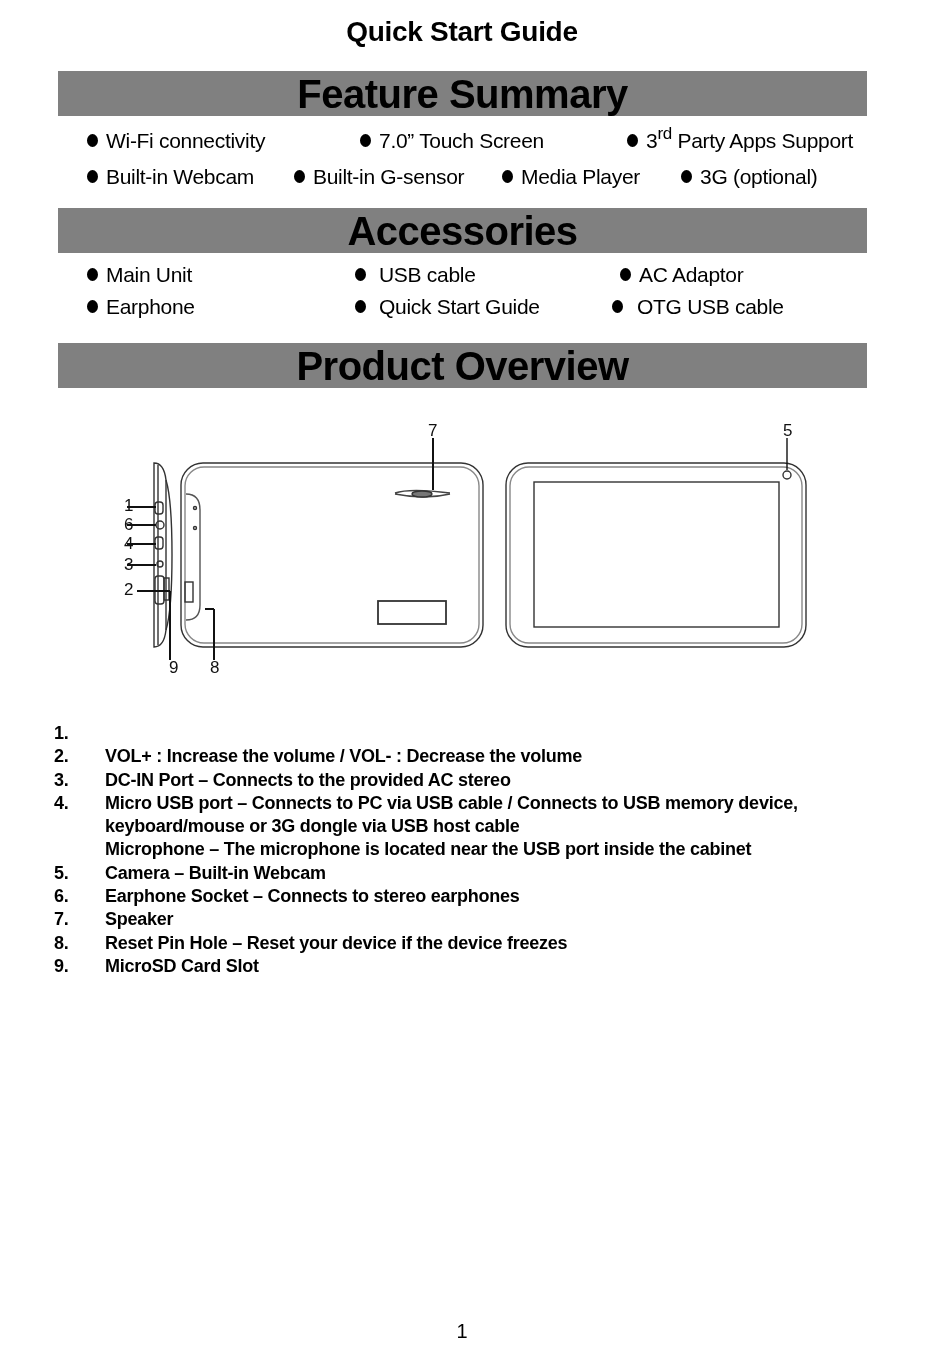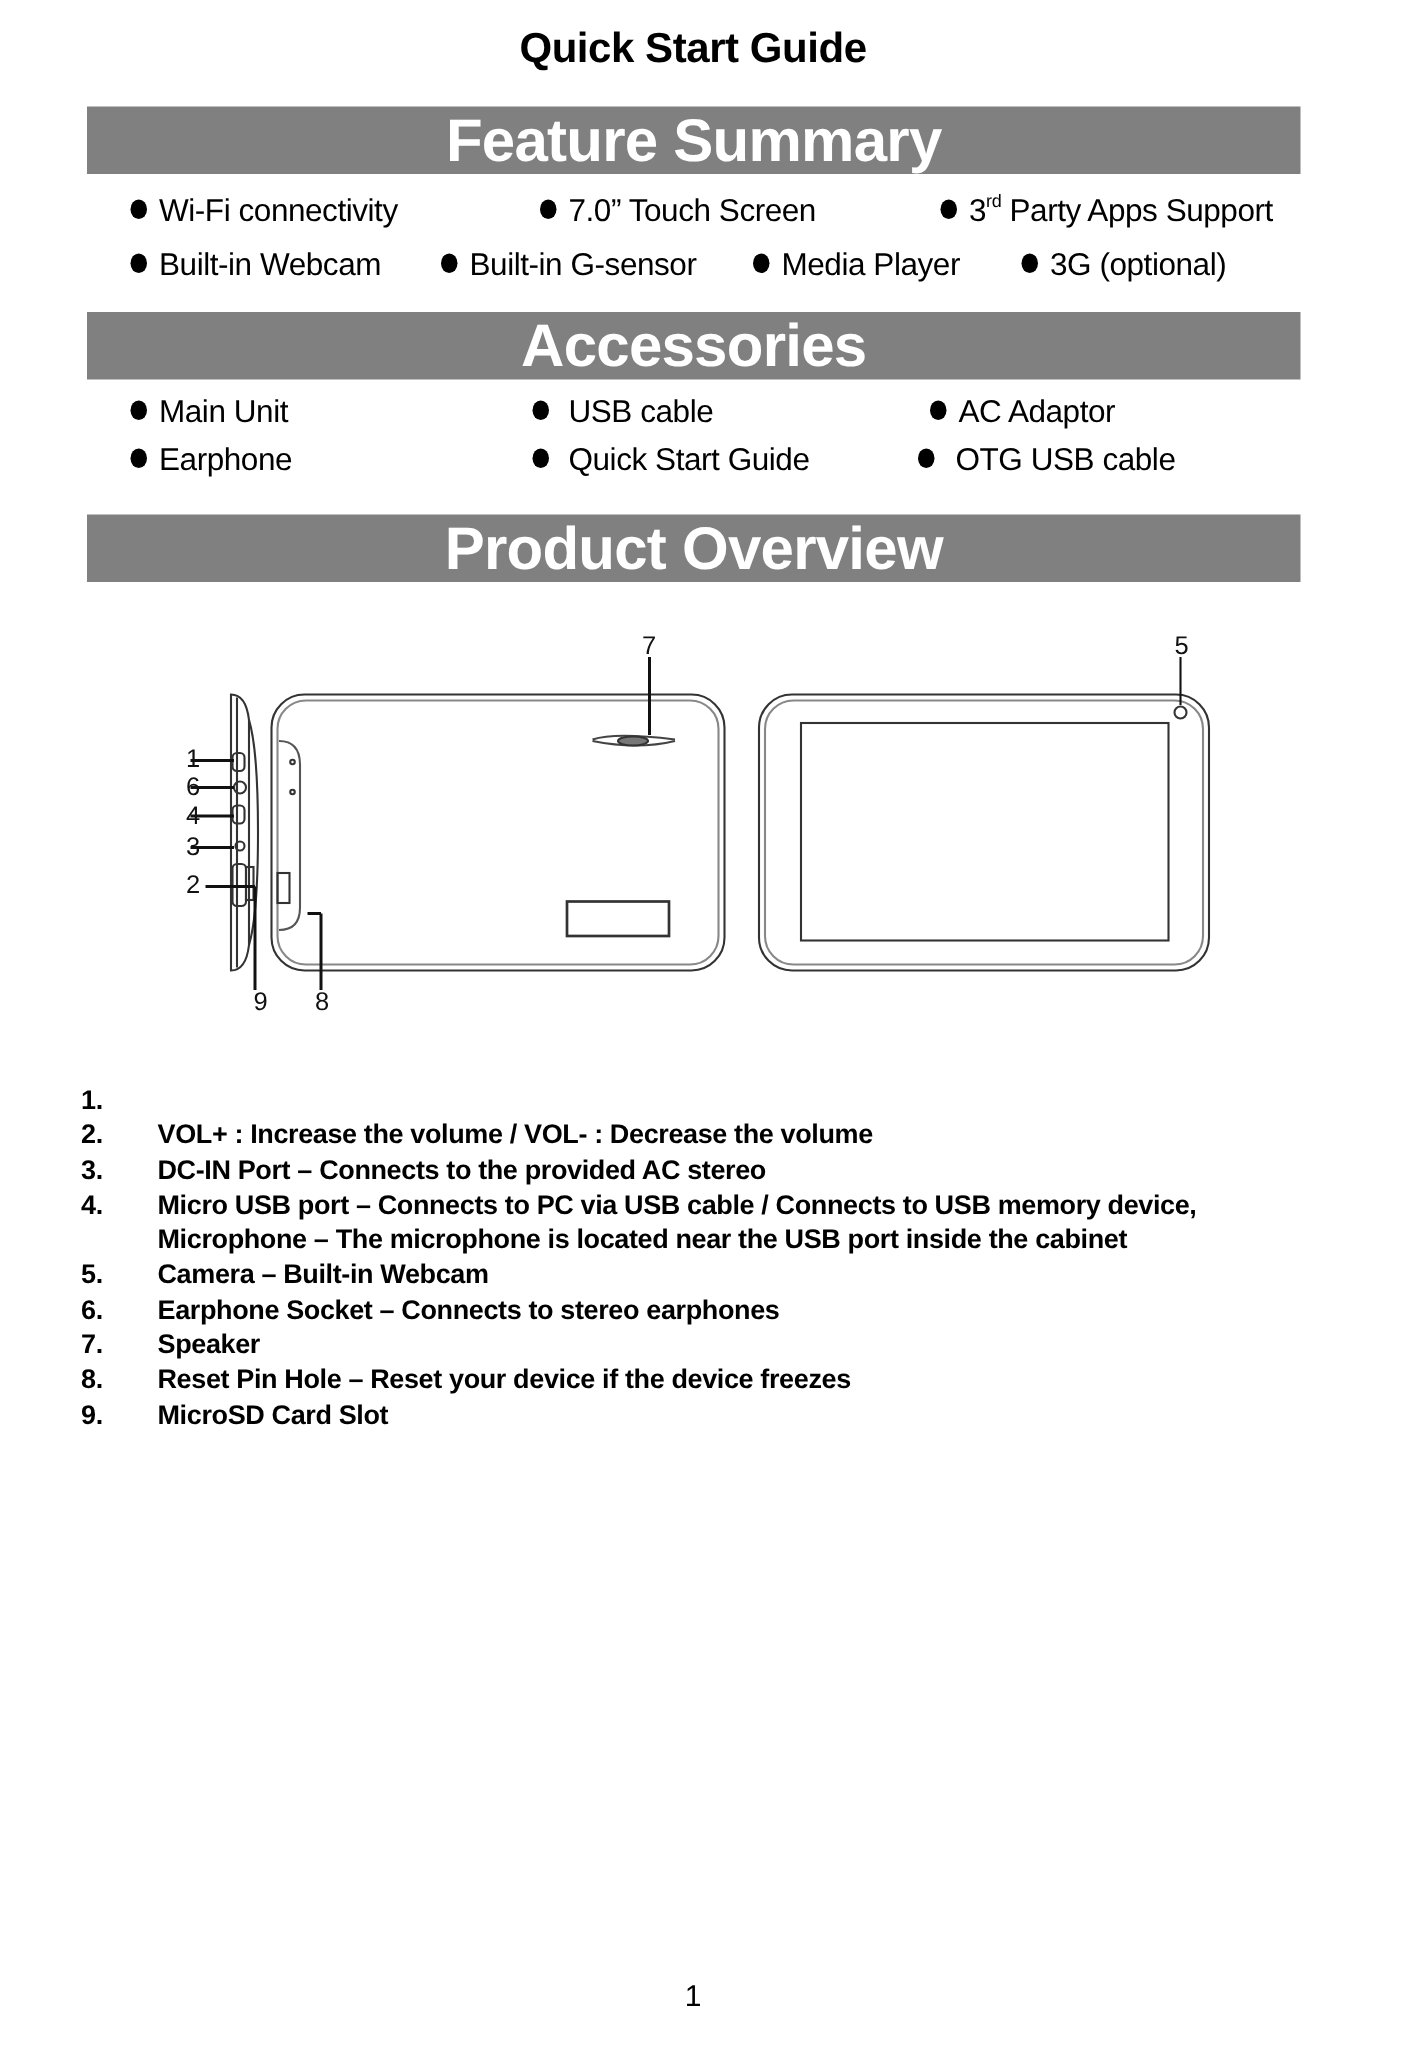--- a/index.html
+++ b/index.html
@@ -6,33 +6,33 @@
     body {
       width: 950px; height: 1363px; position: relative; overflow: hidden;
       font-family: "Liberation Sans", sans-serif; color: #000;
     }
     .doc-title {
       position: absolute; top: 16px; left: 0; width: 924px; text-align: center;
       font-size: 28px; font-weight: bold; letter-spacing: -0.3px;
     }
     .banner {
       position: absolute; left: 58px; width: 809px; height: 45px;
-      background: #808080; color: #ffffff; text-align: center;
+      background: #808080; color: #000000; text-align: center;
       font-size: 40px; font-weight: bold; line-height: 46px;
       letter-spacing: -0.5px;
     }
     .bullet-row { position: absolute; left: 0; width: 950px; height: 28px; font-size: 21px; margin-left: 24px; }
     .bullet {
       position: absolute; top: 0; white-space: nowrap; letter-spacing: -0.3px;
     }
     .bullet .dot {
       display: inline-block; width: 11px; height: 13px; border-radius: 50%;
       background: #000; margin-right: 8px; vertical-align: 1px;
     }
-    .bullet sup { font-size: 12px; vertical-align: 9px; line-height: 0; }
+    .bullet sup { font-size: 17px; vertical-align: 9px; line-height: 0; }
     .diagram { position: absolute; left: 110px; top: 410px; width: 720px; height: 280px; }
     .callout {
       position: absolute; font-size: 17px; font-weight: normal; color: #111;
     }
     .legend { position: absolute; left: 0; top: 723px; width: 950px; }
     .legend-item {
       position: relative; height: 23.3px; font-size: 18px; font-weight: bold;
       white-space: nowrap; letter-spacing: -0.25px;
     }
     .legend-item .num { position: absolute; left: 54px; }
@@ -149,20 +149,24 @@
   <div class="legend-item">
       <span class="num">3.</span>
       <span class="txt">DC-IN Port – Connects to the provided AC stereo</span>
     </div>
   <div class="legend-item">
       <span class="num">4.</span>
       <span class="txt">Micro USB port – Connects to PC via USB cable / Connects to USB memory device,</span>
     </div>
   <div class="legend-item">
       <span class="num"></span>
+      <span class="txt">keyboard/mouse or 3G dongle via USB host cable</span>
+    </div>
+  <div class="legend-item">
+      <span class="num"></span>
       <span class="txt">Microphone – The microphone is located near the USB port inside the cabinet</span>
     </div>
   <div class="legend-item">
       <span class="num">5.</span>
       <span class="txt">Camera – Built-in Webcam</span>
     </div>
   <div class="legend-item">
       <span class="num">6.</span>
       <span class="txt">Earphone Socket – Connects to stereo earphones</span>
     </div>

